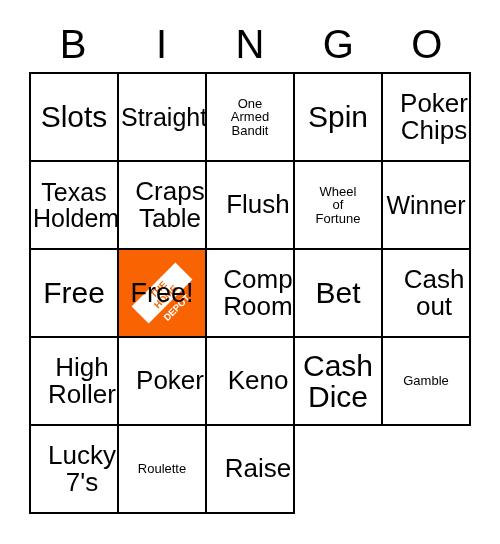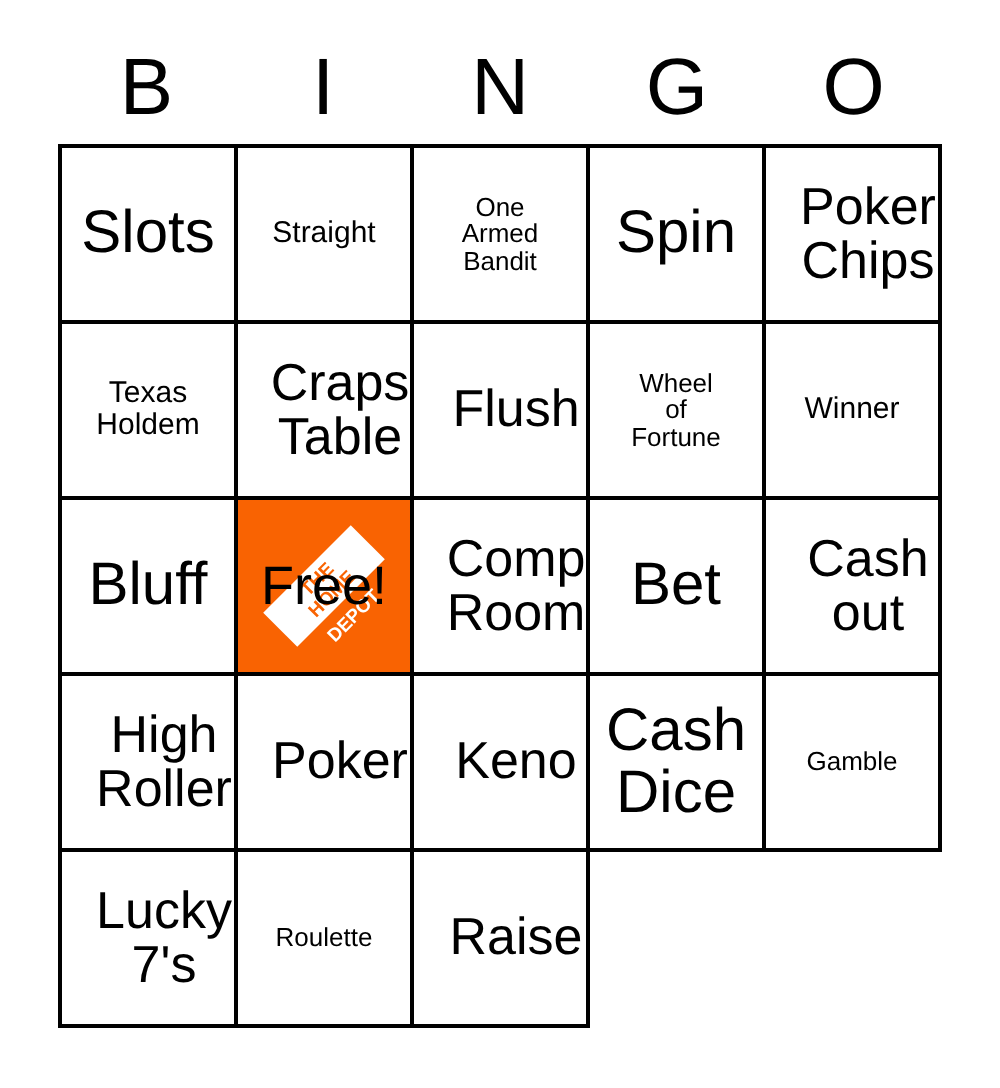--- a/index.html
+++ b/index.html
@@ -78,21 +78,21 @@
     box-sizing: border-box;
     color: #000000;
     line-height: 1.05;
     white-space: pre-line;
     word-break: normal;
   }
 
   
   .fs-xl  .cell-text { font-size: 30px; }
   .fs-lg  .cell-text { font-size: 26px; margin-left: 16px; }
-  .fs-md  .cell-text { font-size: 15px; }
+  .fs-md  .cell-text { font-size: 25px; }
   .fs-sm  .cell-text { font-size: 13px; }
 
   
   .cell-free {
     padding: 0;
   }
   .free-inner {
     position: absolute;
     left: 0;
     top: 0;
@@ -168,21 +168,21 @@
     <div class="cell fs-sm">
       <span class="cell-text">Wheel
 of
 Fortune</span>
     </div>
 
     <div class="cell fs-md">
       <span class="cell-text">Winner</span>
     </div>
     <div class="cell fs-xl">
-      <span class="cell-text">Bluff</span>
+      <span class="cell-text">Free</span>
     </div>
     <div class="cell cell-free">
       <div class="free-inner">
         <svg class="logo-svg" viewBox="0 0 100 100" preserveAspectRatio="none">
           <rect x="0" y="0" width="100" height="100" fill="#F96302"></rect>
           <g transform="rotate(-45 50 50)">
             <rect x="14" y="36" width="72" height="28" fill="#FFFFFF"></rect>
             <text x="50" y="48" fill="#F96302" font-family="Liberation Sans, sans-serif" font-size="11" font-weight="bold" text-anchor="middle">THE</text>
             <text x="50" y="60" fill="#F96302" font-family="Liberation Sans, sans-serif" font-size="11" font-weight="bold" text-anchor="middle">HOME</text>
           </g>

